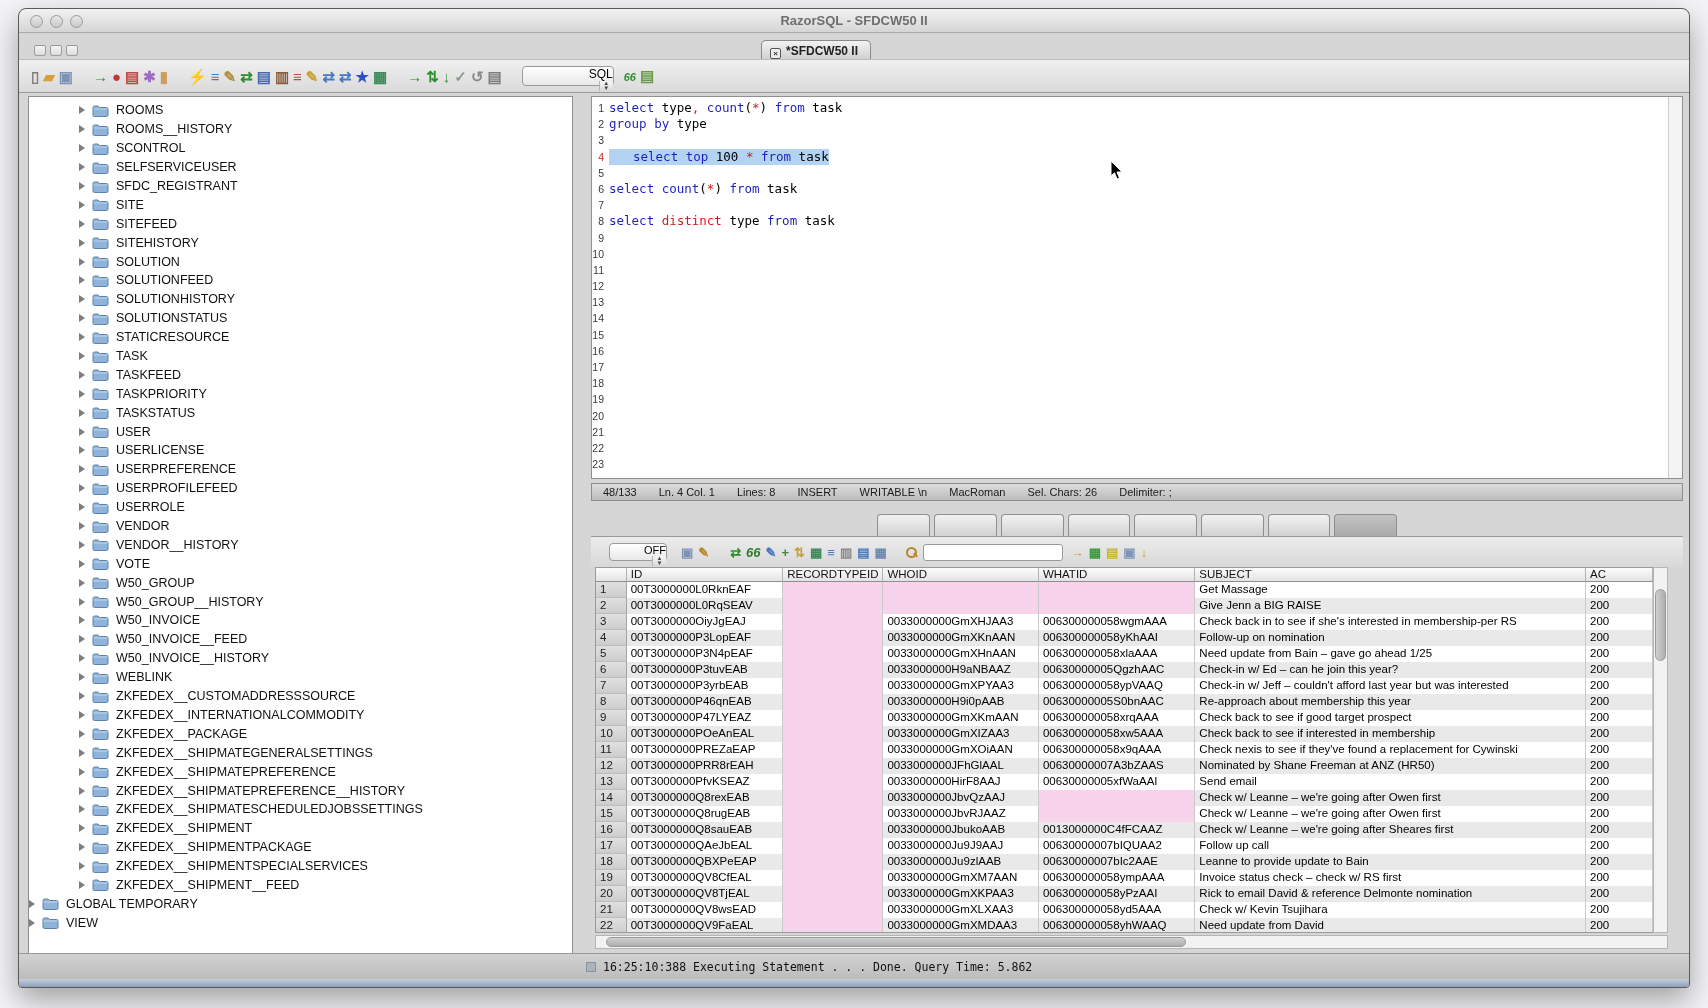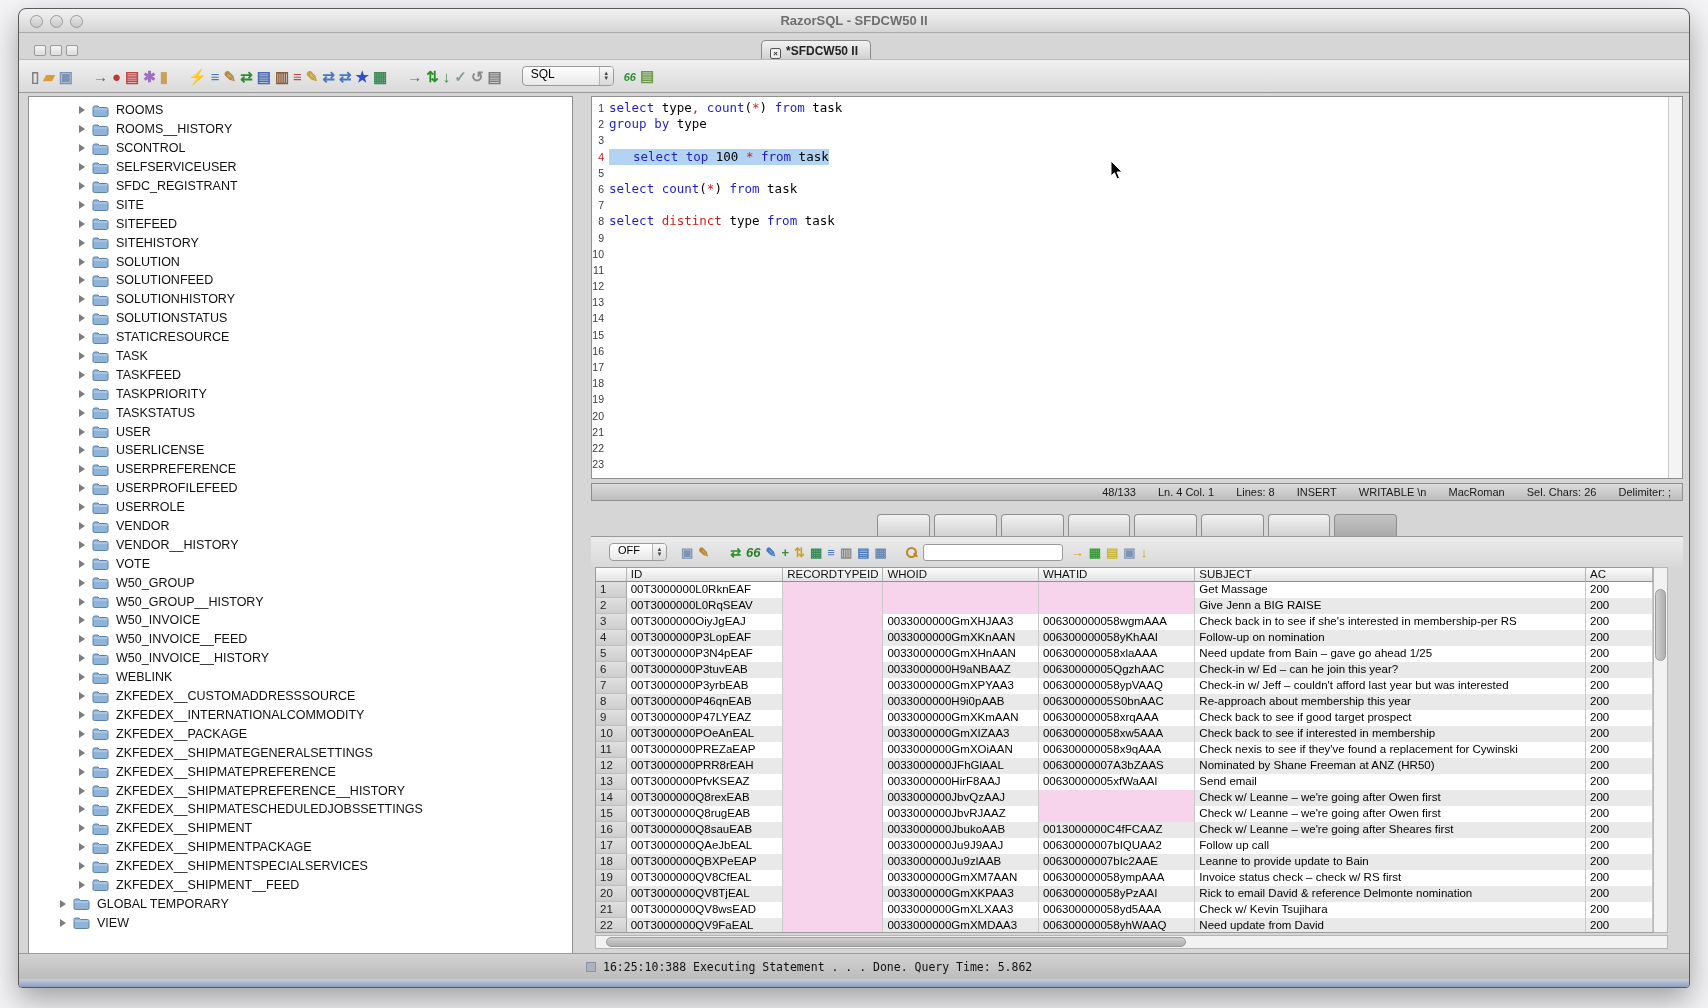--- a/index.html
+++ b/index.html
@@ -29,54 +29,54 @@
 
   
   .toolbar { position:absolute; left:0; top:50px; right:0; height:34px;
     background:linear-gradient(#f0f0f0,#dadada); border-top:1px solid #bbb; border-bottom:1px solid #9a9a9a;
     display:flex; align-items:center; padding-left:12px; }
   .tbi { width:19px; height:19px; margin-right:4px; font-size:15px; line-height:19px; text-align:center;
     font-weight:bold; cursor:default; }
   .tbi.sm { font-size:11px; font-style:italic; }
   .tbi.gap { margin-left:16px; }
   .combo { height:20px; background:linear-gradient(#fff,#e8e8e8); border:1px solid #9a9a9a; border-radius:4px;
-    display:flex; align-items:flex-start; font-size:12px; padding-left:8px; position:relative; }
+    display:flex; align-items:flex-end; font-size:12px; padding-left:8px; position:relative;flex-direction:column; }
   .combo .stepper { margin-left:auto; width:14px; height:100%; border-left:1px solid #b5b5b5;
     display:flex; flex-direction:column; align-items:center; justify-content:center; font-size:6px; line-height:5px; color:#444;
     background:linear-gradient(#f8f8f8,#d8d8d8); border-radius:0 3px 3px 0; }
   #sql-combo { width:92px; margin-left:16px; margin-right:10px; }
 
   
   .left-panel { position:absolute; left:9px; top:87px; width:545px; height:865px;
     background:#fff; border:1px solid #909090; overflow:hidden; }
   .tree { padding-top:4px; }
   .titem { height:18.9px; display:flex; align-items:center; font-size:12.5px; color:#111; white-space:nowrap; }
   .titem .tri { width:0; height:0; border-left:6px solid #7d7d7d; border-top:4px solid transparent;
     border-bottom:4px solid transparent; margin-right:7px; }
   .titem.child { padding-left:50px; }
-  .titem.root { padding-left:31px; }
+  .titem.root { }
   .foldr { margin-right:7px; }
 
   .splitter { position:absolute; left:554px; top:87px; width:18px; height:865px; }
 
   
   .editor { position:absolute; left:572px; top:87px; width:1092px; height:383px;
     background:#fff; border:1px solid #909090; overflow:hidden; }
   .edlines { padding-top:3px; }
   .edline { height:16.2px; display:flex; font-family:"DejaVu Sans Mono", monospace; font-size:12.5px; }
   .edline .ln { width:17px; text-align:right; padding-right:5px; font-size:10.5px; color:#3a3a3a; line-height:16.2px; font-family:"Liberation Sans", sans-serif;}
   .edline.cur .ln { color:#cc2020; }
   .edline .code { white-space:pre; line-height:16.2px; }
   .edline.sel .code { background:#b3d3f3;padding-left:24px; }
   .k { color:#1f1fc0; } .p { color:#000; } .r { color:#cf1f1f; }
   .edvtrack { position:absolute; right:0; top:0; width:14px; height:100%; background:#f4f4f4; border-left:1px solid #ccc; }
 
   .edstatus { position:absolute; left:572px; top:474px; width:1092px; height:18px;
     background:linear-gradient(#dcdcdc,#bdbdbd); border:1px solid #8e8e8e;
-    display:flex; align-items:center; justify-content:flex-end; font-size:11px; color:#1a1a1a; }
+    display:flex; align-items:center; justify-content:flex-start; font-size:11px; color:#1a1a1a; }
   .edstatus span { margin:0 11px; white-space:pre; }
 
   
   .rtabbar { position:absolute; left:572px; top:506px; width:1092px; height:22px;
     display:flex; justify-content:center; align-items:flex-end; gap:4px; border-bottom:1px solid #999; }
   .rtab { height:20px; padding:21px 9px 0 7px; background:linear-gradient(#f2f2f2,#d2d2d2);
     border:1px solid #8e8e8e; border-bottom:none; border-radius:4px 4px 0 0; font-size:11.5px; color:#111; white-space:nowrap; }
   .rtab.active { background:linear-gradient(#c4c4c4,#aaa); }
   .rtab .closebox { width:10px; height:10px; line-height:8px; margin-right:4px; }
 

